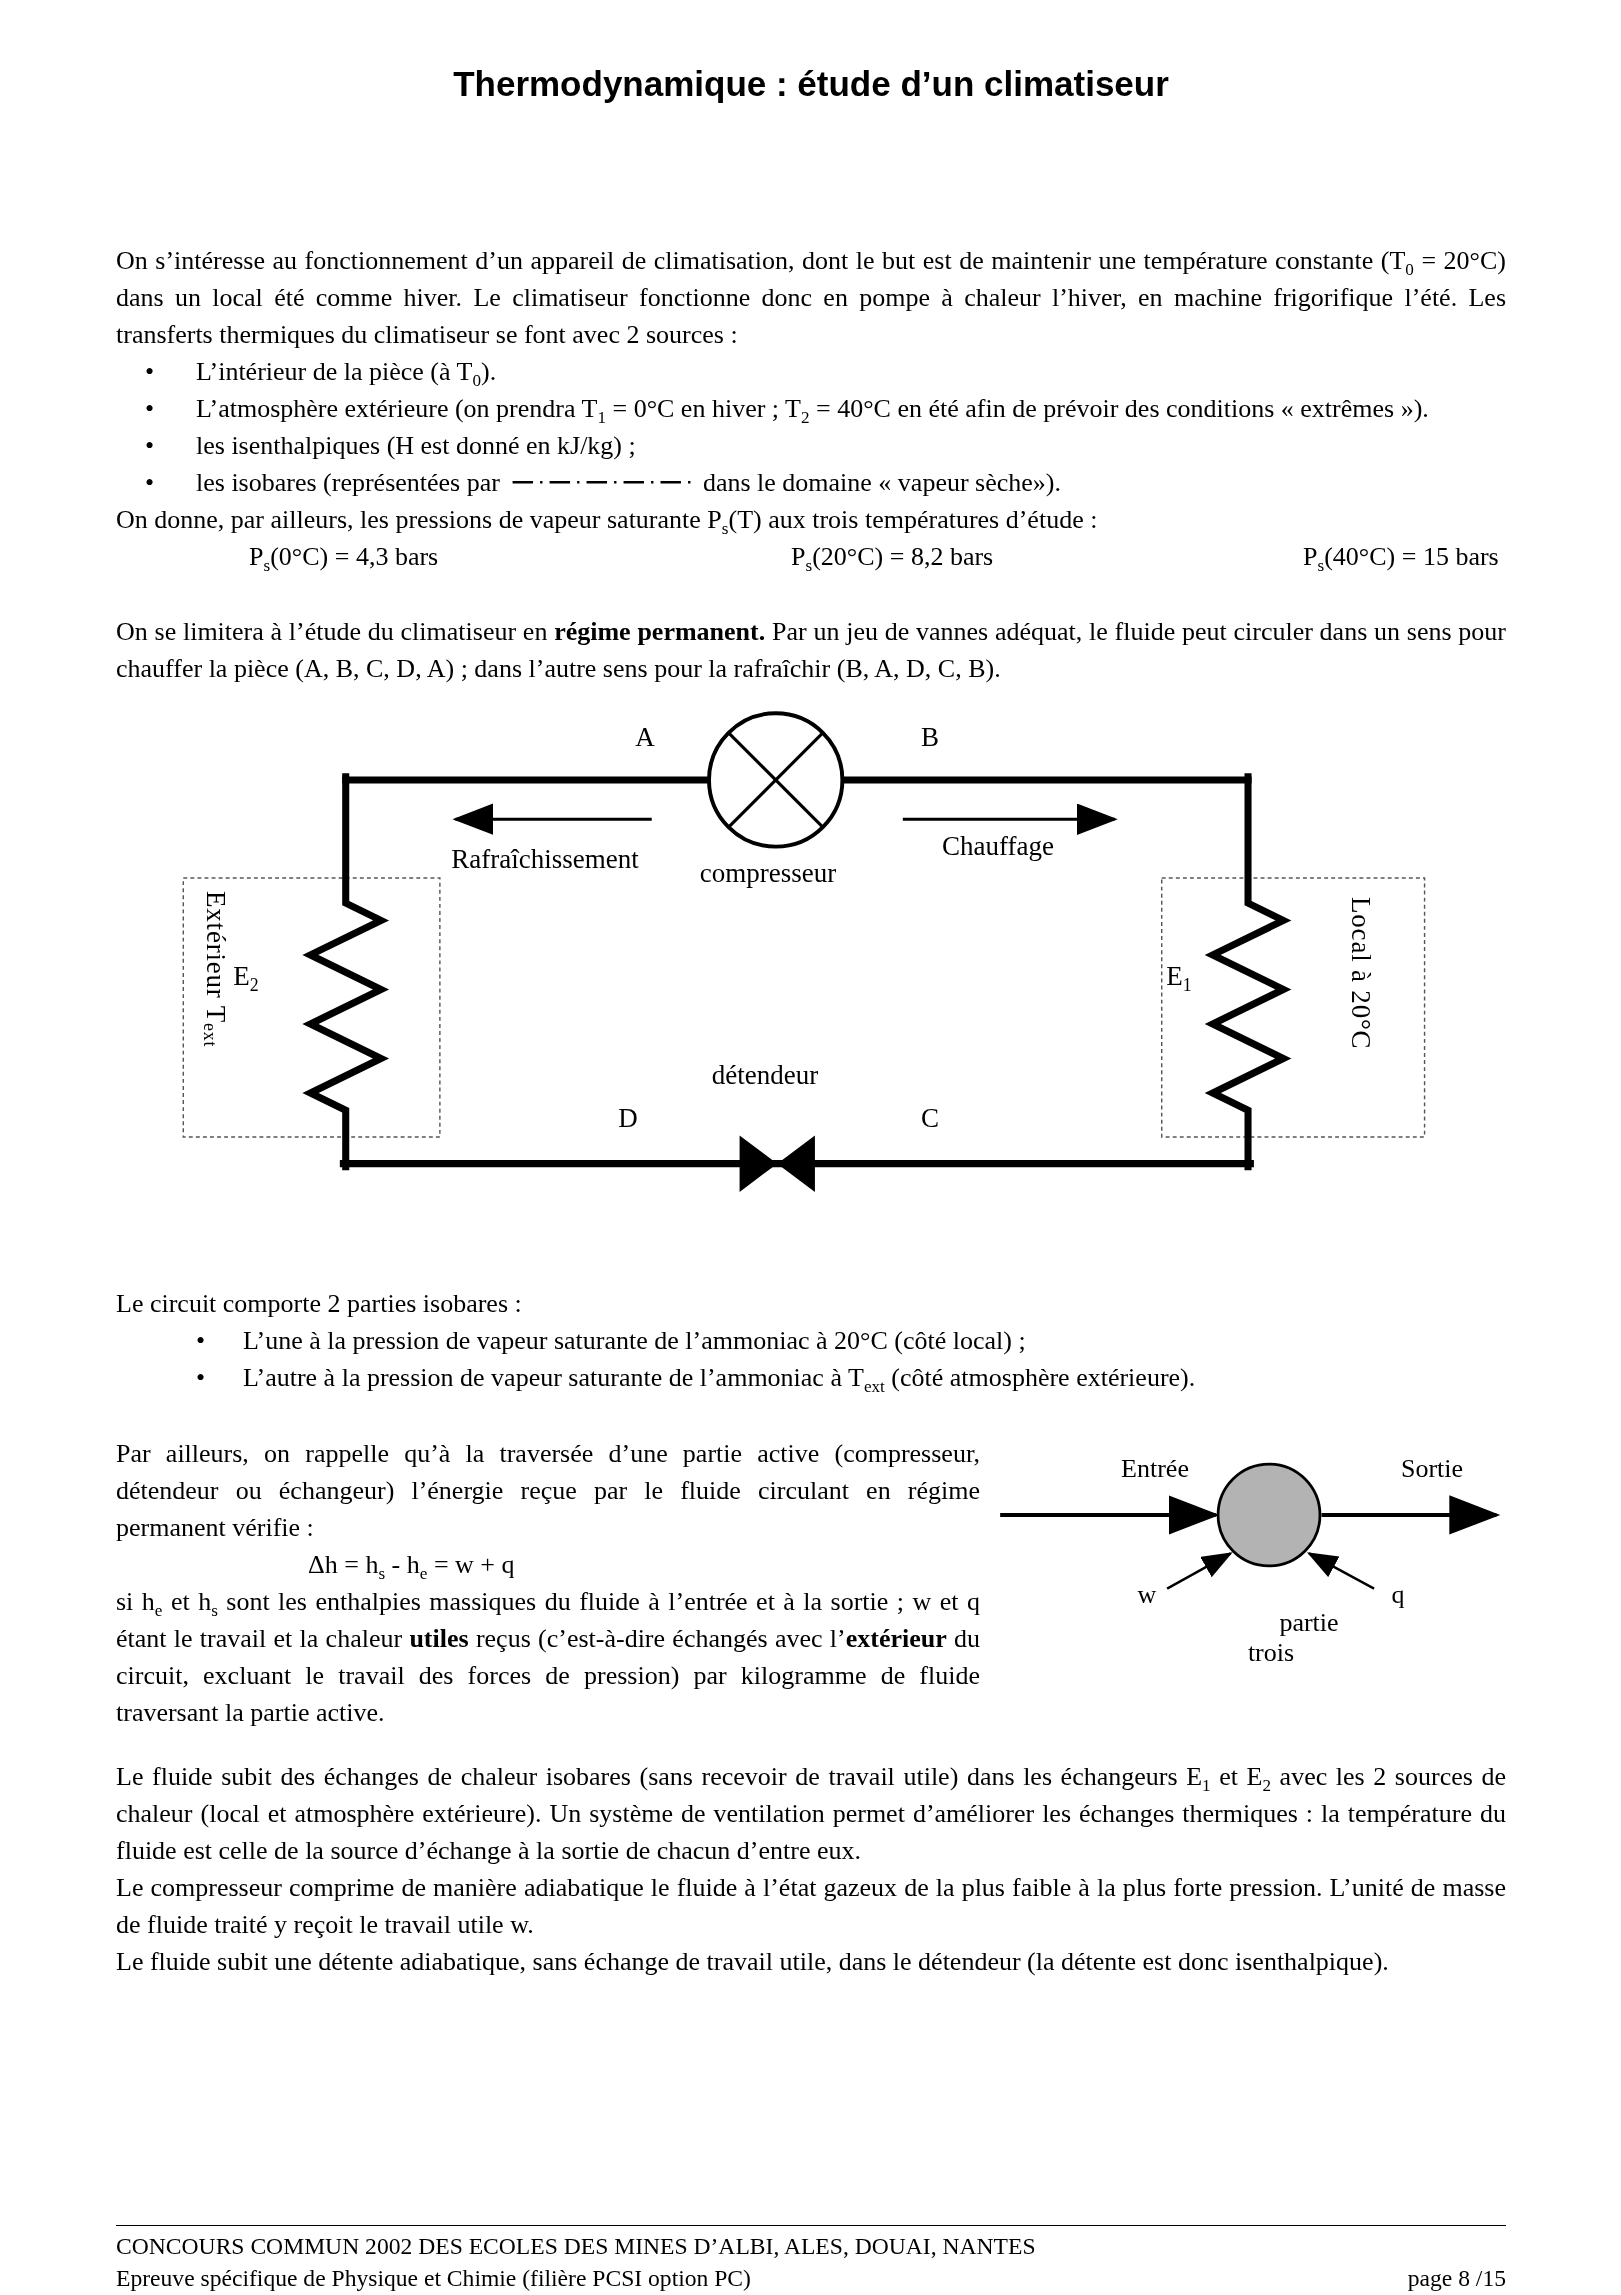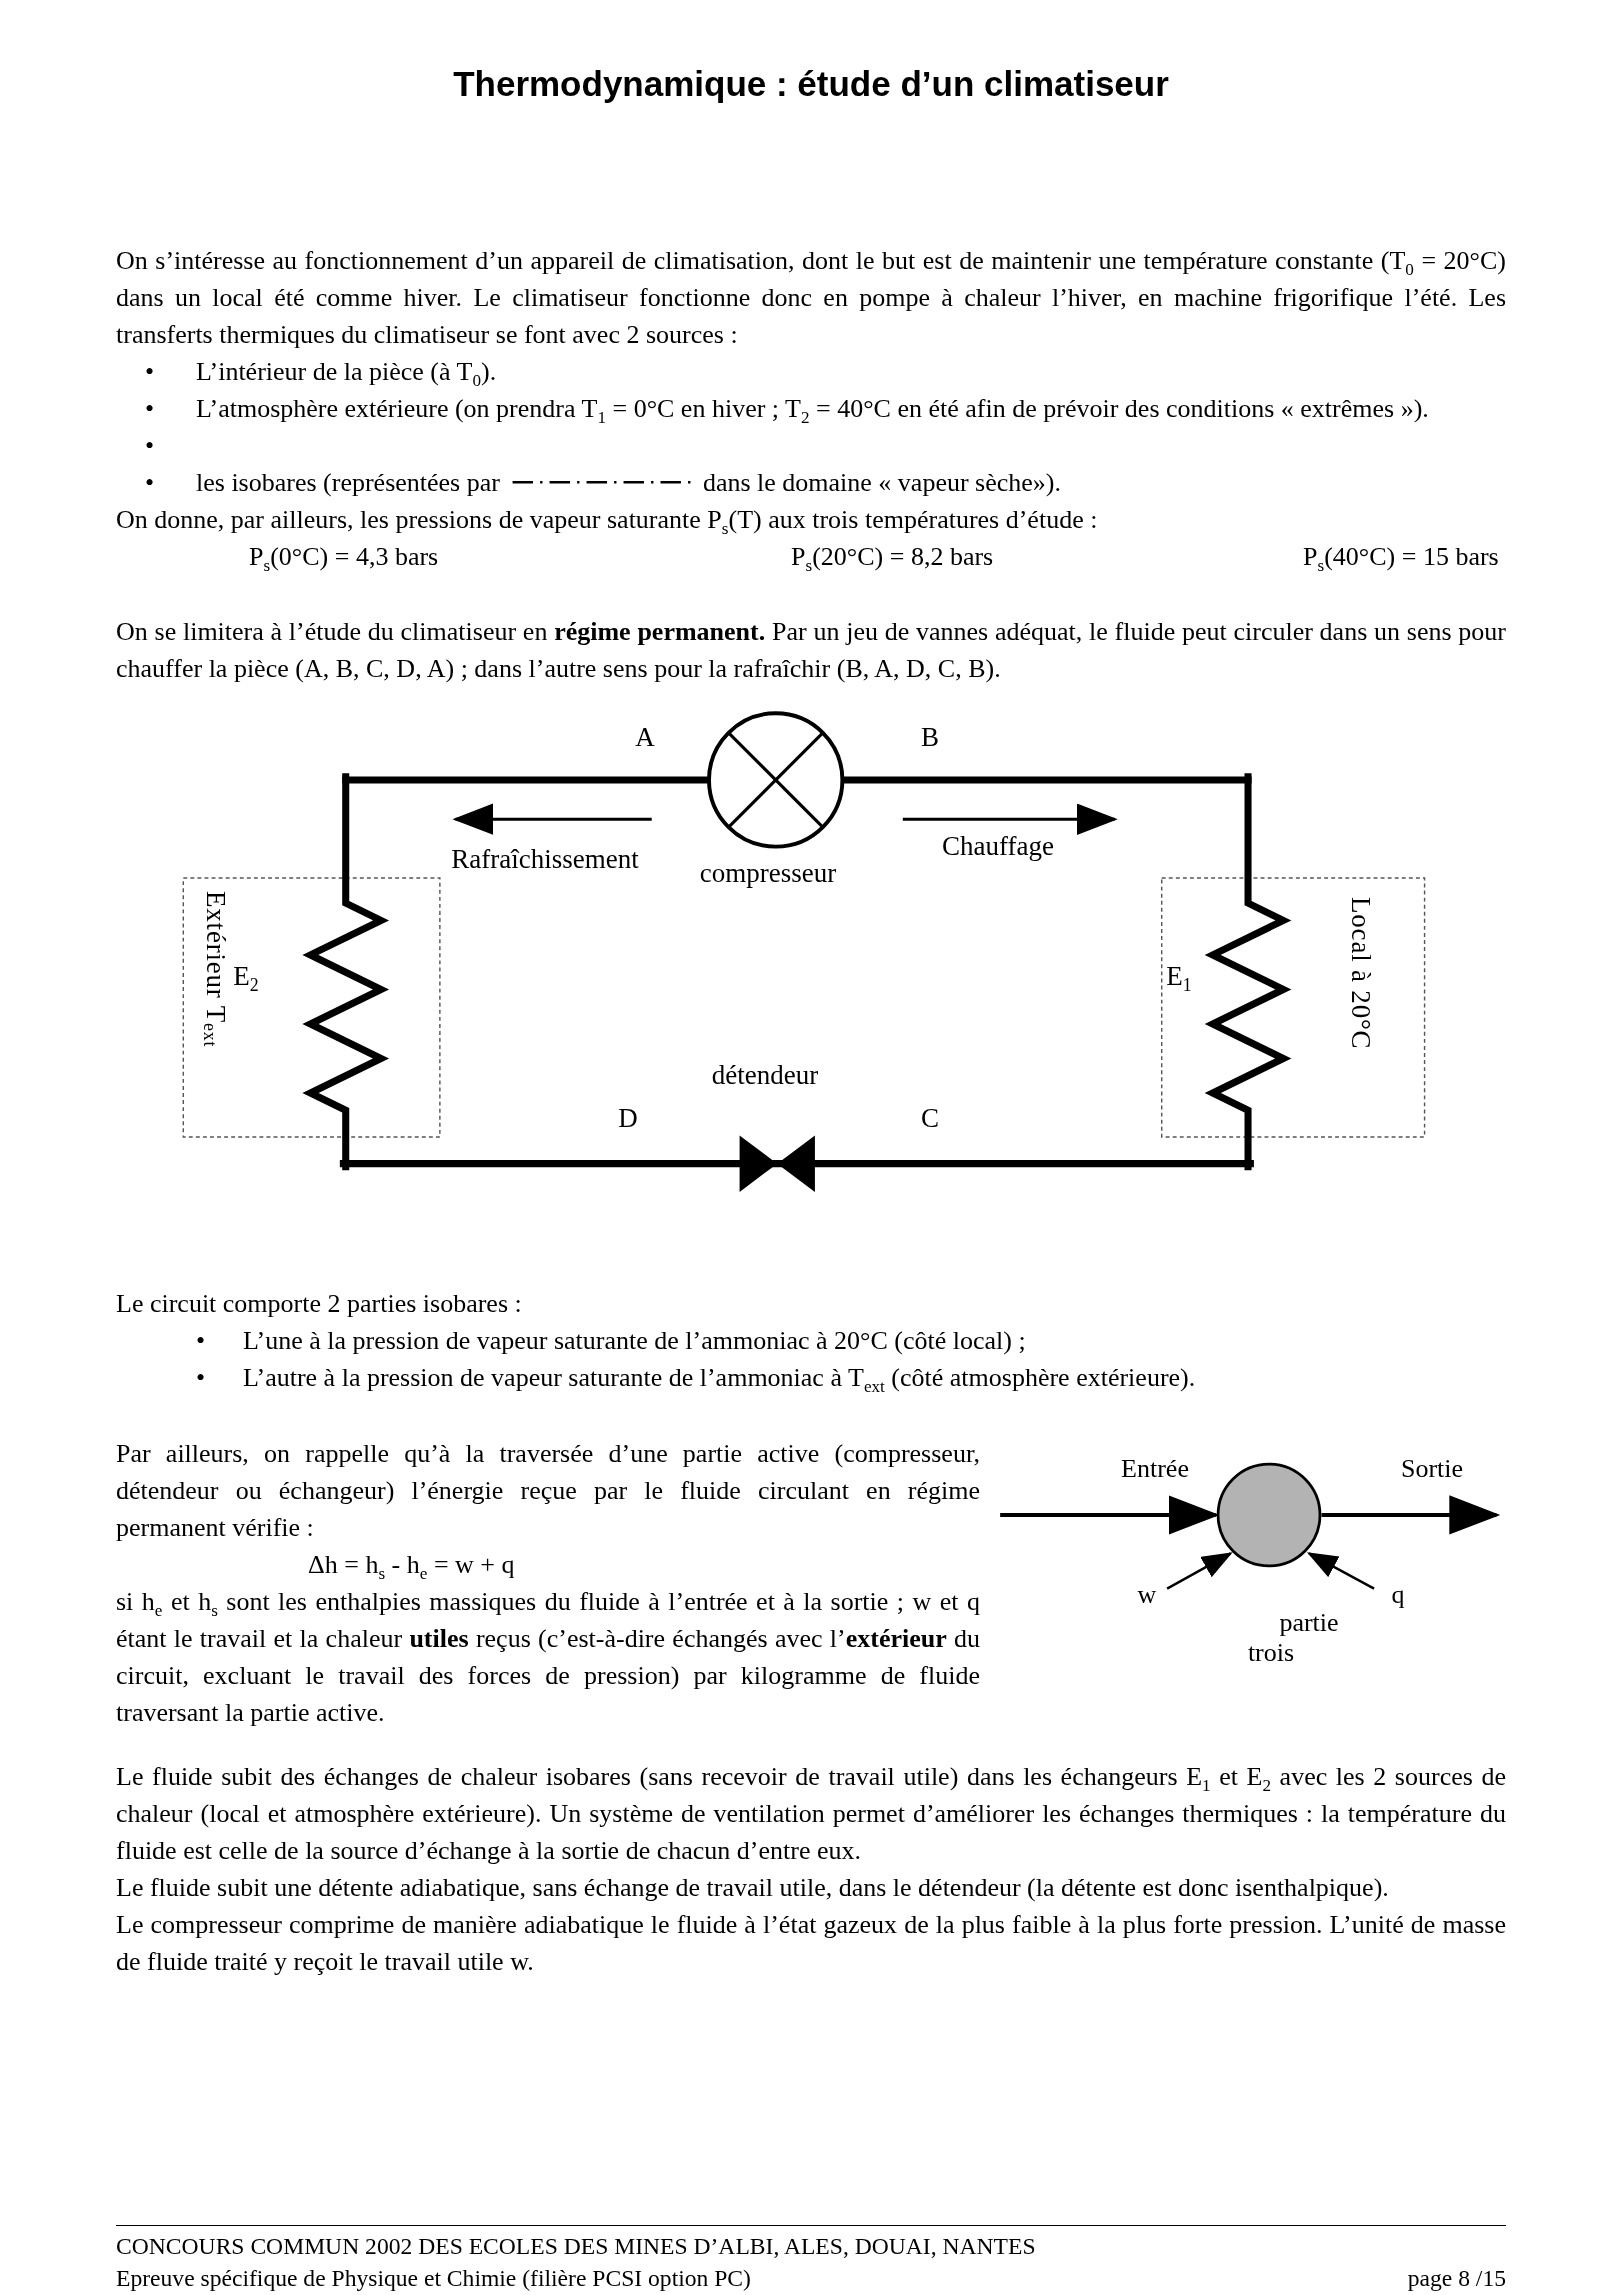--- a/index.html
+++ b/index.html
@@ -59,20 +59,21 @@
     <div class="bullet">
       <span class="dot">•</span>
       <span>L’atmosphère extérieure (on prendra T<sub>1</sub> = 0°C en hiver ; T<sub>2</sub> = 40°C en été afin de prévoir des conditions « extrêmes »).</span>
     </div>
   </div>
 
 
   <div class="bullets1">
     <div class="bullet">
       <span class="dot">•</span>
+      <span>les isenthalpiques (H est donné en kJ/kg) ;</span>
     </div>
     <div class="bullet">
       <span class="dot">•</span>
       <span>
         <span>les isobares (représentées par</span><svg class="iso-line" width="181" height="12.6" viewBox="0 0 230 16">
             <line x1="2" y1="8" x2="228" y2="8" stroke="#000" stroke-width="3" stroke-dasharray="26 9 3 9"></line>
           </svg><span>dans le domaine « vapeur sèche»).</span>
       </span>
     </div>
   </div>
@@ -163,22 +164,22 @@
       <div class="flabel" style="left:436px; top:19px;">Sortie</div>
       <div class="flabel" style="left:151px; top:145px;">w</div>
       <div class="flabel" style="left:402px; top:145px;">q</div>
       <div class="flabel" style="left:275px; top:173px;margin-left:38px;">partie</div>
       <div class="flabel" style="left:275px; top:203px;">trois</div>
     </div>
   </div>
 
   <div class="closing">
     <p class="just">Le fluide subit des échanges de chaleur isobares (sans recevoir de travail utile) dans les échangeurs E<sub>1</sub> et E<sub>2</sub> avec les 2 sources de chaleur (local et atmosphère extérieure). Un système de ventilation permet d’améliorer les échanges thermiques : la température du fluide est celle de la source d’échange à la sortie de chacun d’entre eux.</p>
+    <p class="just">Le compresseur comprime de manière adiabatique le fluide à l’état gazeux de la plus faible à la plus forte pression. L’unité de masse de fluide traité y reçoit le travail utile w.</p>
     <p class="just">Le fluide subit une détente adiabatique, sans échange de travail utile, dans le détendeur (la détente est donc isenthalpique).</p>
-    <p class="just">Le compresseur comprime de manière adiabatique le fluide à l’état gazeux de la plus faible à la plus forte pression. L’unité de masse de fluide traité y reçoit le travail utile w.</p>
   </div>
 
 </div>
 
 <div class="footer">
   <div>CONCOURS COMMUN 2002 DES ECOLES DES MINES D’ALBI, ALES, DOUAI, NANTES</div>
   <div class="footer-row2">
     <span>Epreuve spécifique de Physique et Chimie (filière PCSI option PC)</span>
     <span>page 8 /15</span>
   </div>

